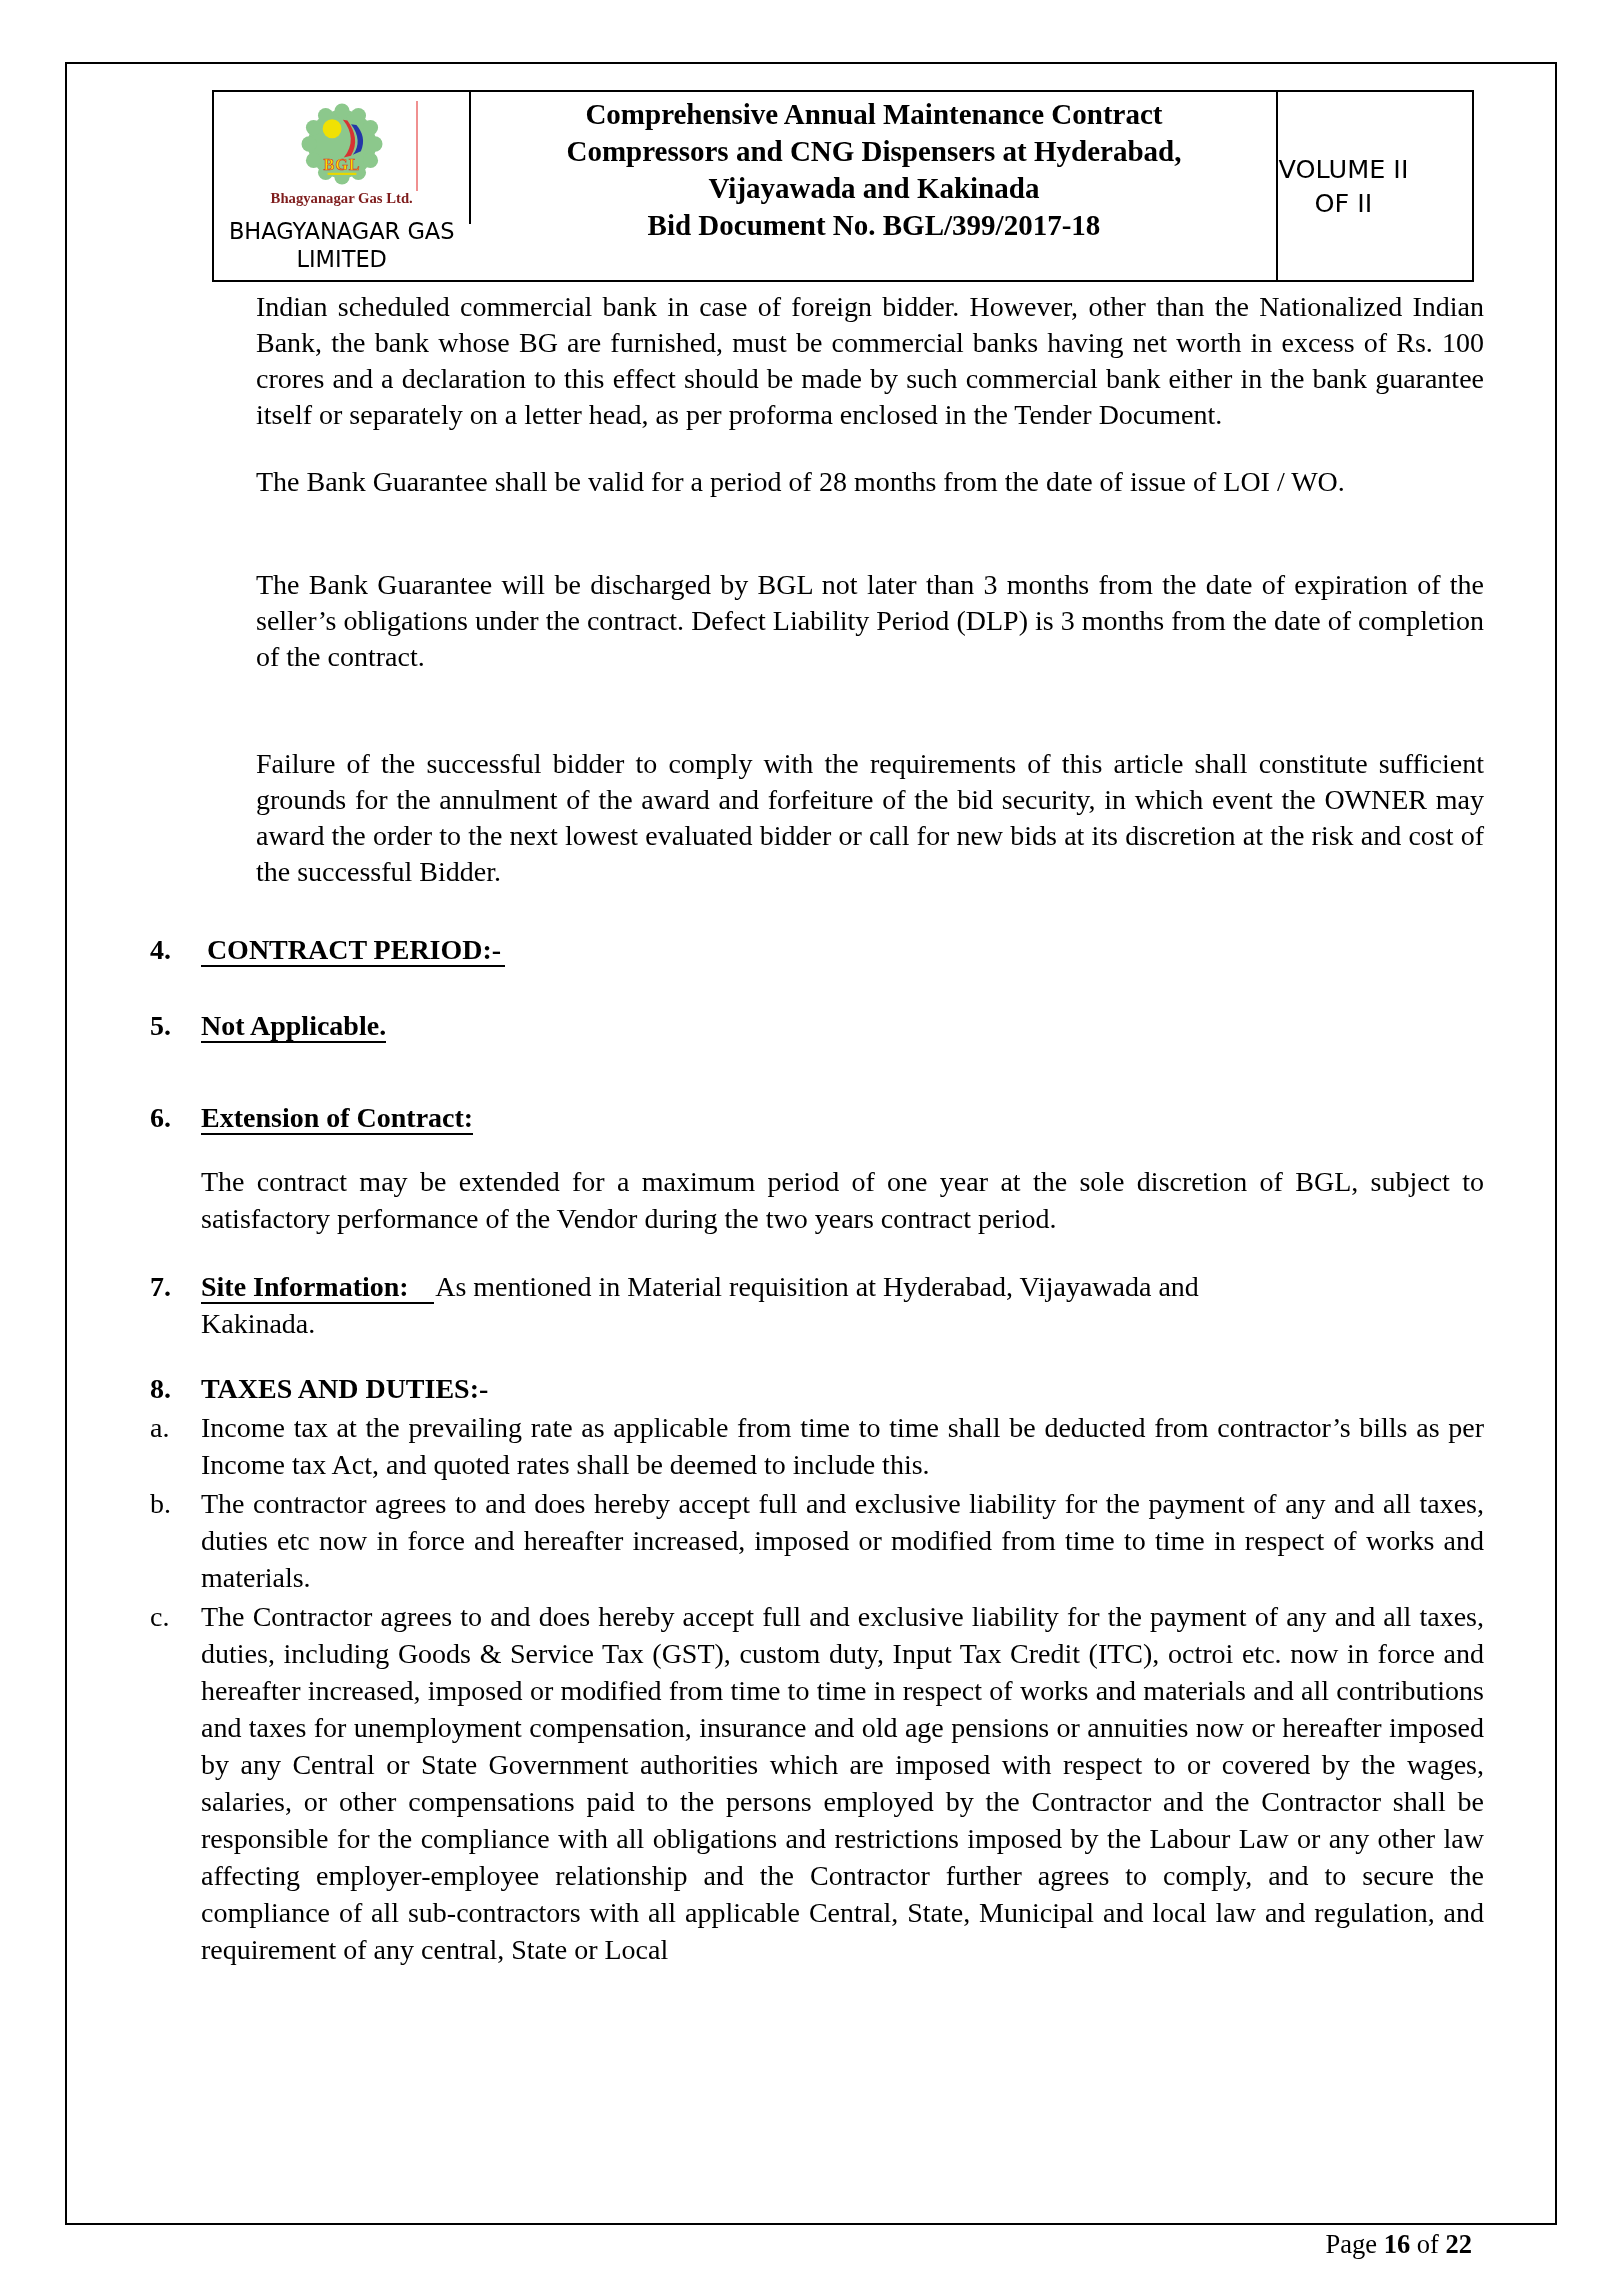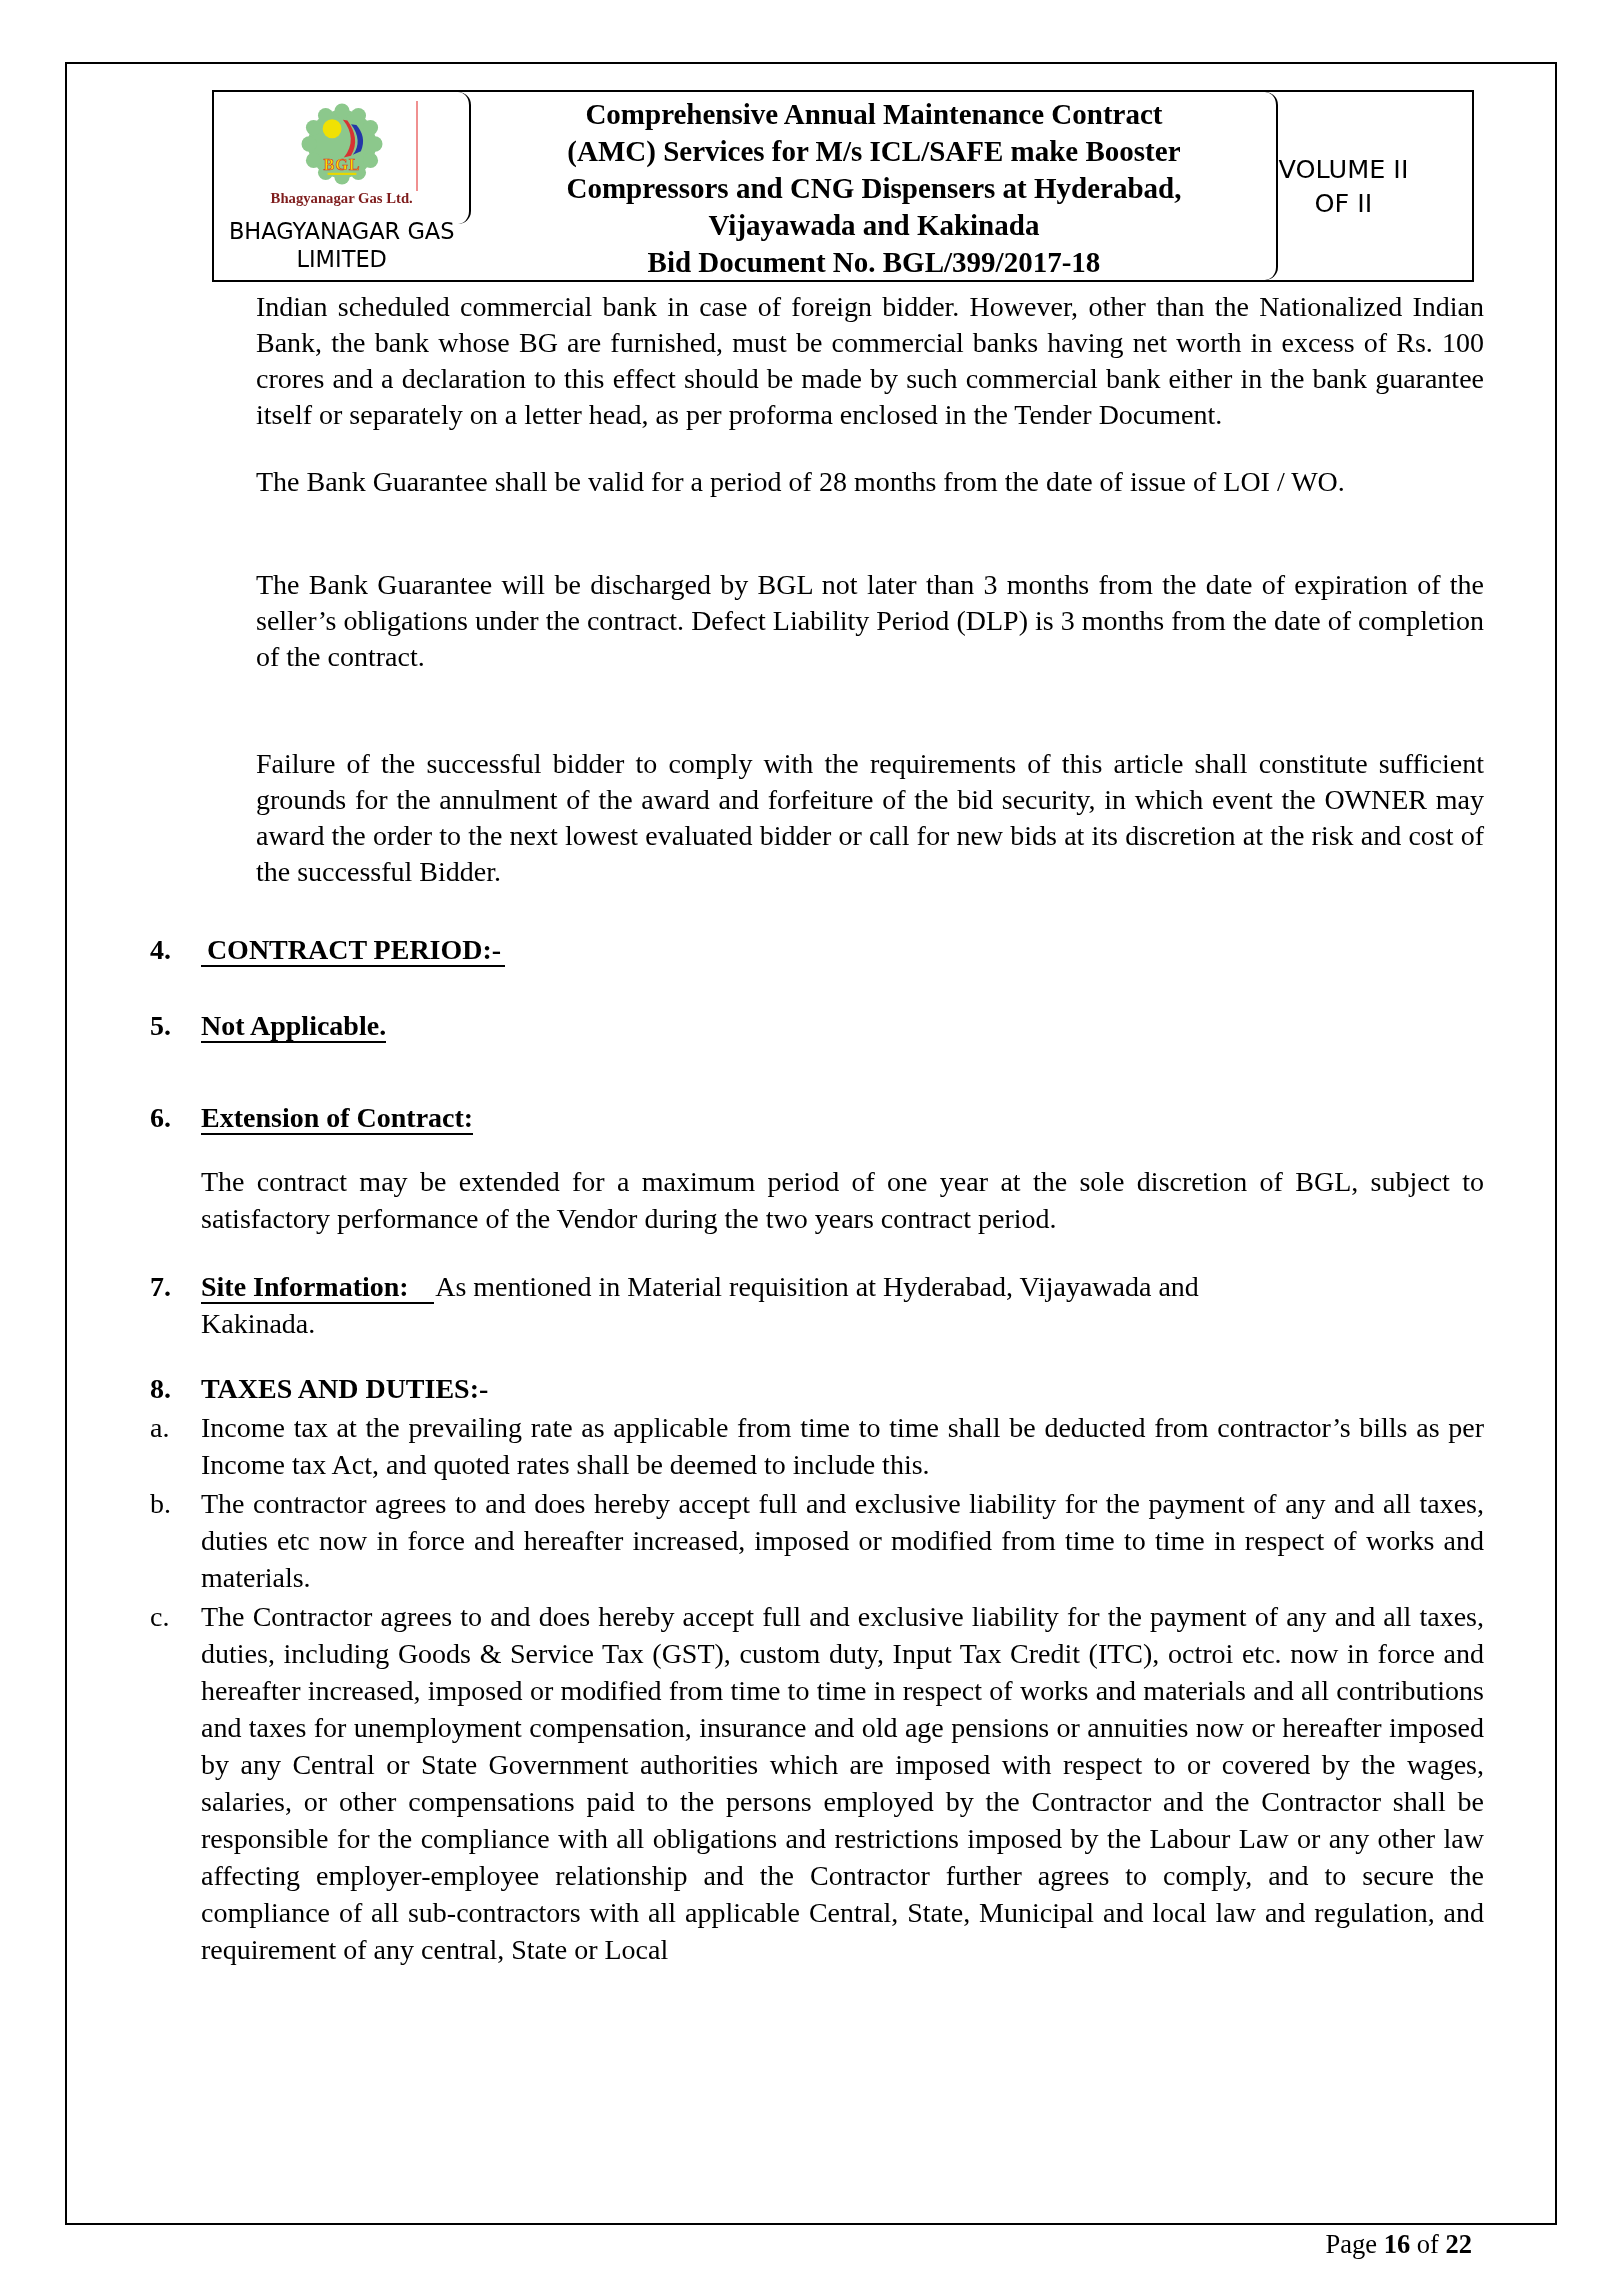--- a/index.html
+++ b/index.html
@@ -5,21 +5,21 @@
   html,body{margin:0;padding:0;background:#fff;}
   .page{position:relative;width:1621px;height:2293px;background:#fff;color:#000;
         font-family:"Liberation Serif", serif;overflow:hidden;}
   .page-border{position:absolute;left:65px;top:62px;width:1492px;height:2163px;
         border:2.9px solid #000;box-sizing:border-box;}
   .content{padding:0 71px 0 83px;box-sizing:border-box;}
 
   
   .header-table{display:flex;margin-left:62px;margin-top:25.5px;width:1262px;
         border:2px solid #000;box-sizing:border-box;}
-  .cell{box-sizing:border-box;border-radius:13px;}
+  .cell{box-sizing:border-box;}
   .cell-logo{width:258px;border-right:2px solid #000;position:relative;
         text-align:center;padding-top:7.8px;height:132px;}
   .cell-title{width:809px;border-right:2px solid #000;text-align:center;
         padding-top:4.9px;height:188px;}
   .cell-volume{width:194px;display:flex;align-items:center;justify-content:flex-start;
         text-align:center;height:188px;}
   .title-line{font-weight:bold;font-size:29px;line-height:37px;white-space:nowrap;}
   .volume-text{font-family:"DejaVu Sans", sans-serif;font-size:25.5px;line-height:34px;
         white-space:pre-line;}
   .logo-caption{font-size:14.7px;font-weight:bold;margin-top:1px;}
@@ -87,21 +87,20 @@
             <text x="0" y="29" text-anchor="middle" font-family="Liberation Serif, serif" font-size="18" font-weight="bold" fill="#f5e400" stroke="#d63333" stroke-width="0.7" letter-spacing="1">BGL</text>
             <rect x="-16" y="32" width="32" height="2.4" fill="#e8d800"></rect>
           </svg>
           <div class="logo-caption" style="color:#7f1d1d;">Bhagyanagar Gas Ltd.</div>
           <div class="company-name">BHAGYANAGAR GAS
 LIMITED</div>
           <div class="red-rule" style="left:202px;top:9.8px;height:90px;background:#f09090;"></div>
         </div>
         <div class="cell cell-title">
           <div class="title-line">Comprehensive Annual Maintenance Contract</div>
-          <div class="title-line">(AMC) Services for M/s ICL/SAFE make Booster</div>
           <div class="title-line">Compressors and CNG Dispensers at Hyderabad,</div>
           <div class="title-line">Vijayawada and Kakinada</div>
           <div class="title-line">Bid Document No. BGL/399/2017-18</div>
         </div>
         <div class="cell cell-volume">
           <div class="volume-text">VOLUME II
 OF II</div>
         </div>
       </div>
 

